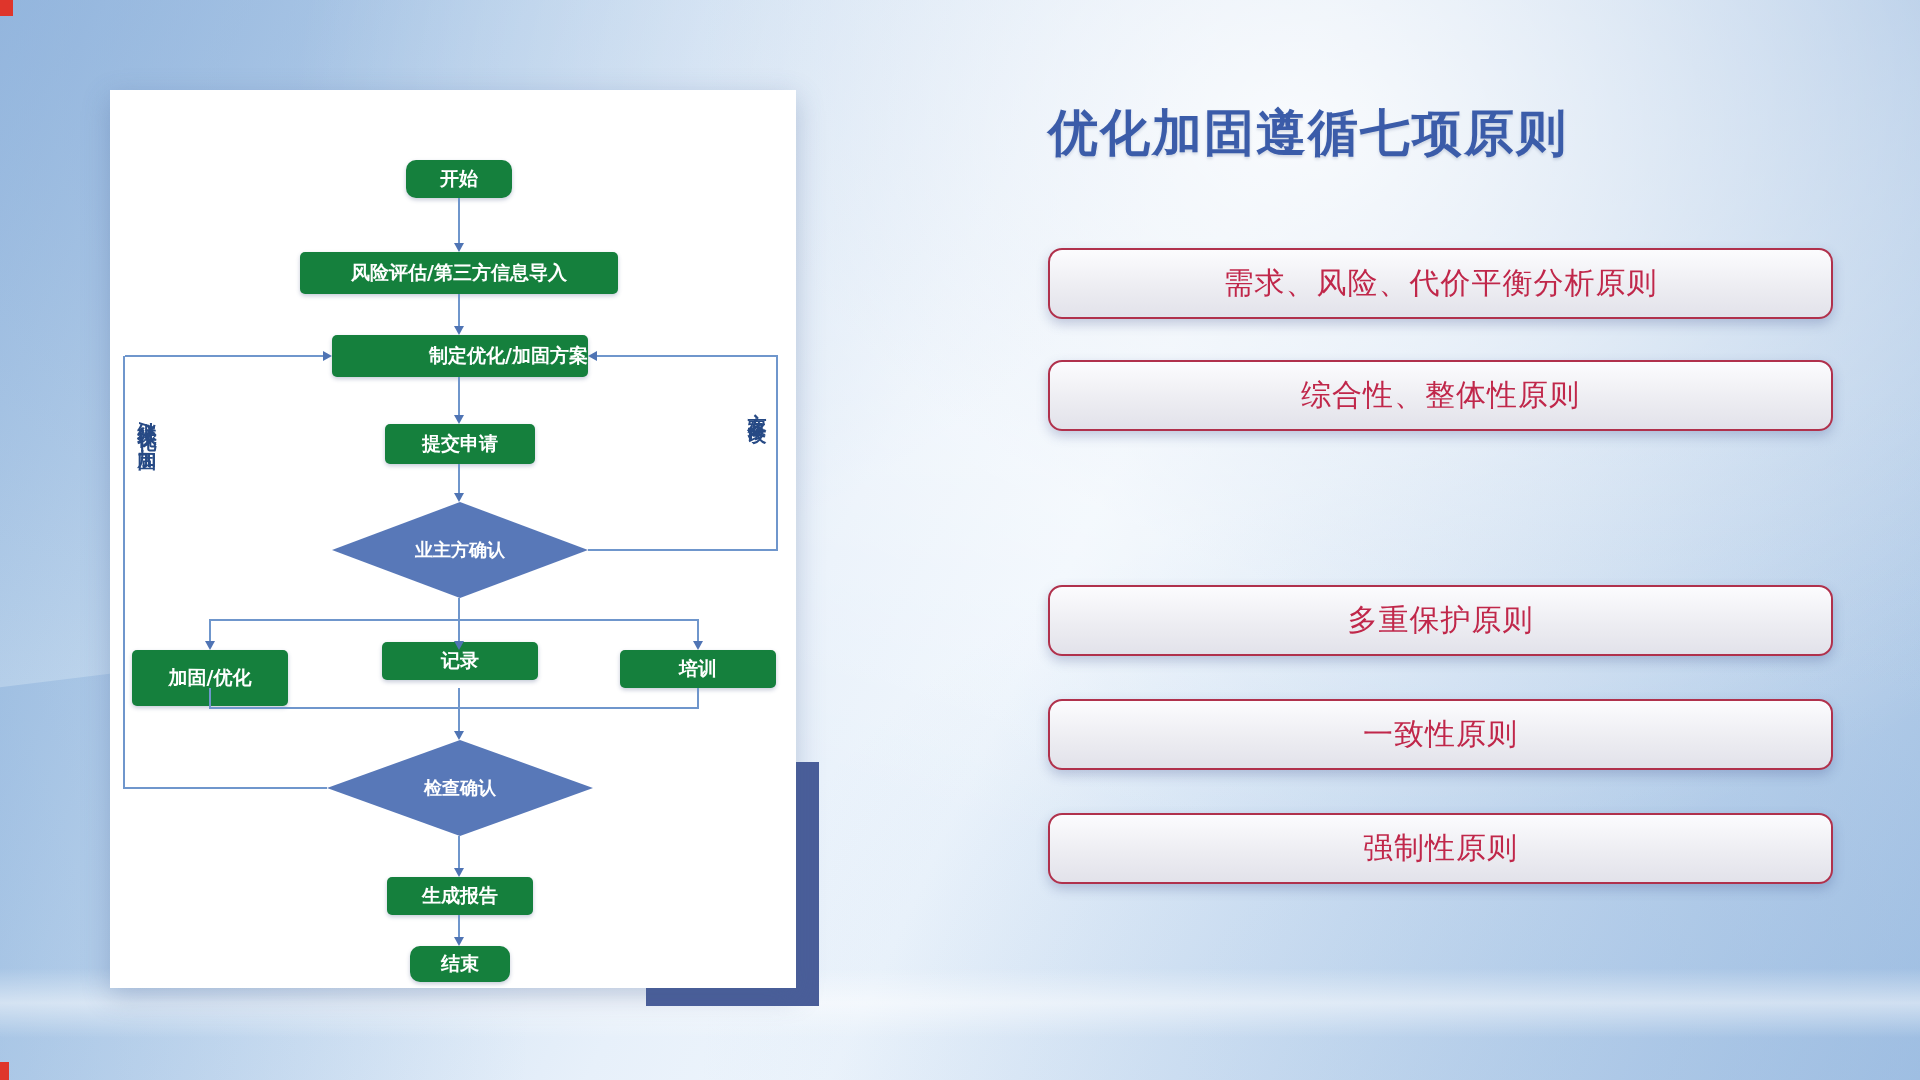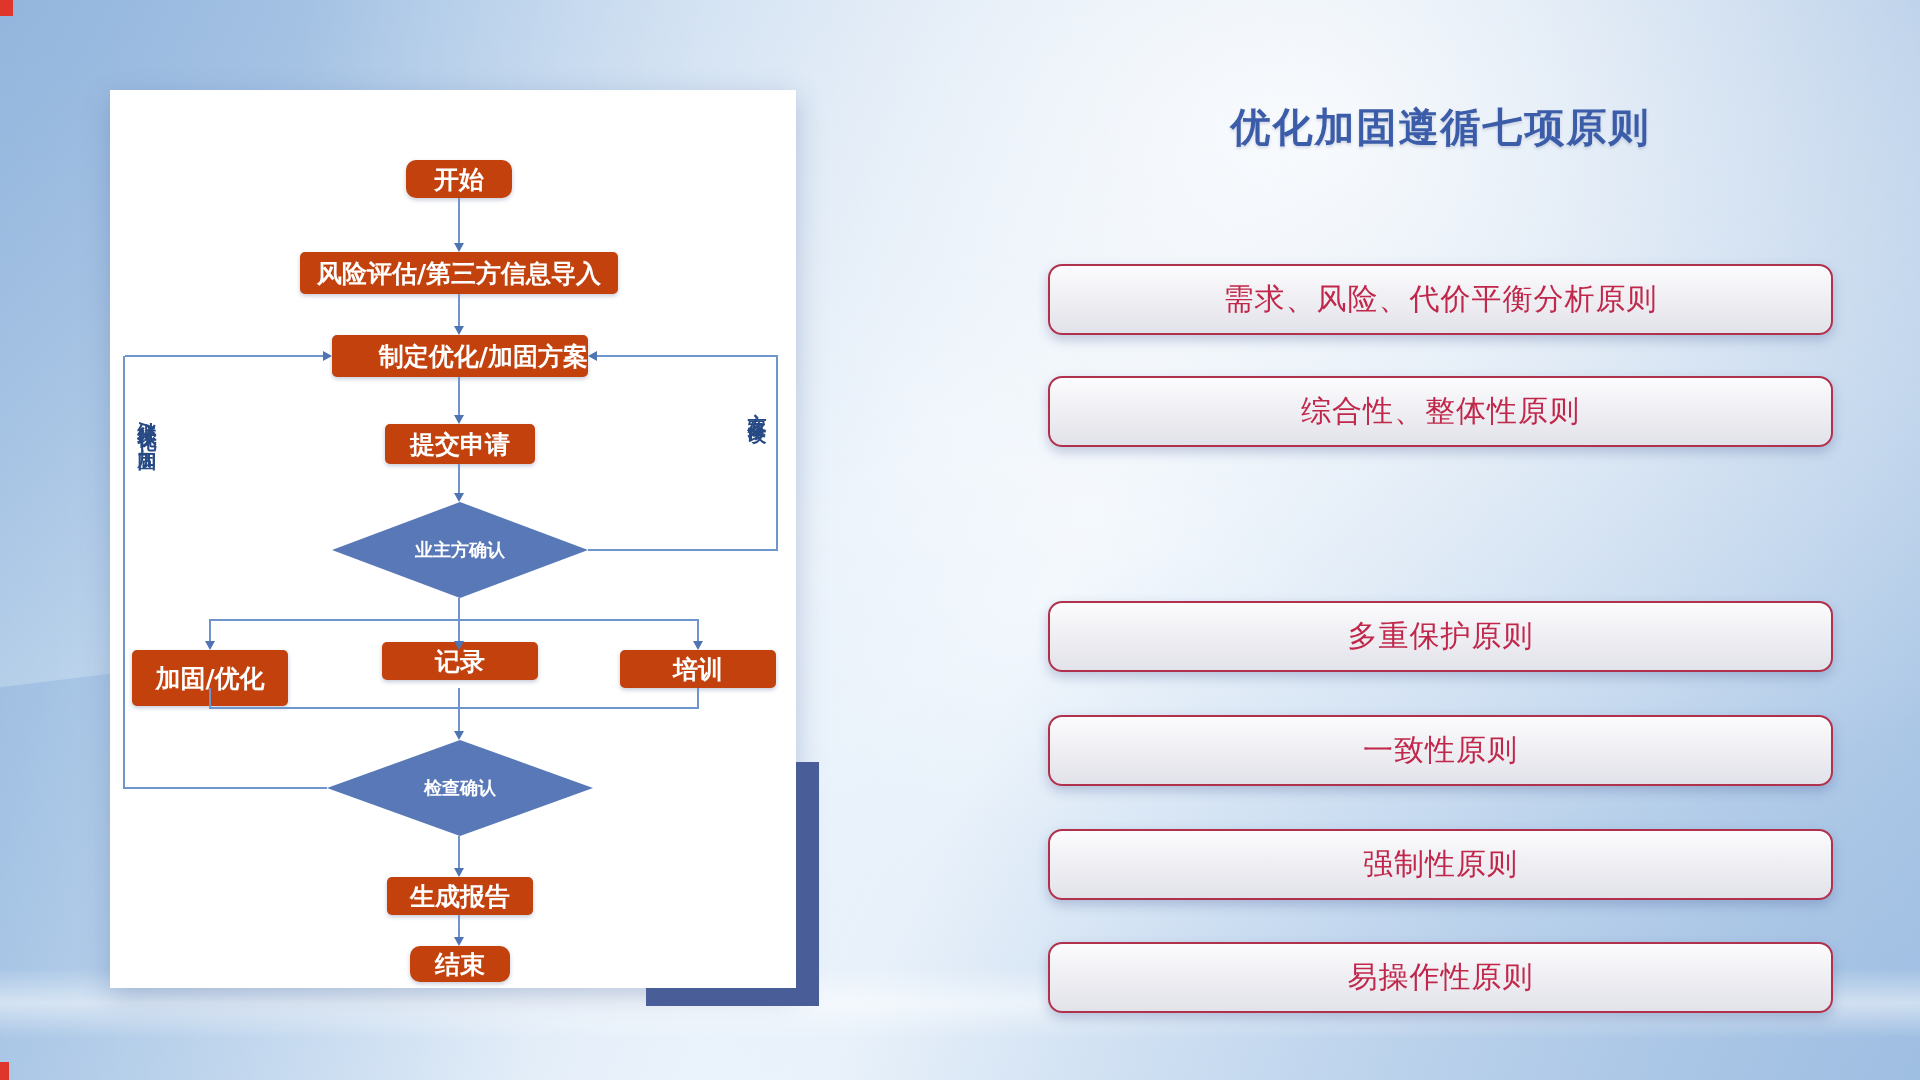--- a/index.html
+++ b/index.html
@@ -19,45 +19,45 @@
   .glare{ position:absolute; left:0; top:968px; width:100%; height:70px;
     background:linear-gradient(180deg, rgba(255,255,255,0) 0%, rgba(255,255,255,0.5) 50%, rgba(255,255,255,0) 100%); }
   .corner-mark{ position:absolute; background:#df352b; }
 
   
   .card-shadow{ position:absolute; left:646px; top:762px; width:173px; height:244px; background:#4a5e99; }
   .card{ position:absolute; left:110px; top:90px; width:686px; height:898px; background:#ffffff;
     box-shadow:0 8px 26px rgba(70,95,150,0.30); }
 
   .fnode{ position:absolute; display:flex; align-items:center; justify-content:center;
-    background:#c2410c; color:#ffffff; font-weight:600; font-size:25px;
+    background:#15803d; color:#ffffff; font-weight:600; font-size:19px;
     box-shadow:0 2px 4px rgba(50,70,120,0.28); }
   .fnode.term{ border-radius:10px; }
   .fnode.proc{ border-radius:5px; }
   .fdiamond{ position:absolute; display:flex; align-items:center; justify-content:center;
     background:#5878b8; color:#ffffff; font-weight:600; font-size:18px;
     clip-path:polygon(50% 0, 100% 50%, 50% 100%, 0 50%); }
   .ln{ position:absolute; background:#6f96cc; }
   .arr{ position:absolute; width:0; height:0; }
   .arr-down{ border-left:5px solid transparent; border-right:5px solid transparent; border-top:9px solid #4f74b4; }
   .arr-left{ border-top:5px solid transparent; border-bottom:5px solid transparent; border-right:9px solid #4f74b4; }
   .arr-right{ border-top:5px solid transparent; border-bottom:5px solid transparent; border-left:9px solid #4f74b4; }
   .vlabel{ position:absolute; writing-mode:vertical-rl; color:#274a85; font-weight:700;
     font-size:19px; letter-spacing:4px; line-height:24px; }
 
   
-  .panel-title{ position:absolute; left:1048px; top:100px; width:785px; text-align:center;
-    font-size:40px; font-weight:700; color:#3b5ca9; letter-spacing:2px;
+  .panel-title{ position:absolute; left:1048px; top:100px; width:785px; 
+    font-size:50px; font-weight:700; color:#3b5ca9; letter-spacing:2px;
     text-shadow:0 2px 3px rgba(40,60,110,0.18); }
   .principle{ position:absolute; left:1048px; width:785px; height:71px; border-radius:14px;
     border:2px solid #b0314c;
     background:linear-gradient(180deg, #fcfcfe 0%, #ededf2 55%, #e2e2ea 100%);
     box-shadow:0 5px 12px rgba(60,80,140,0.28);
     display:flex; align-items:center; justify-content:center;
-    color:#c0274a; font-size:30px; letter-spacing:1px;margin-top:16px; }
+    color:#c0274a; font-size:30px; letter-spacing:1px; }
 </style>
 </head>
 <body>
 
 <div class="slide">
 
   <div class="streak-bl"></div>
   <div class="glare"></div>
   <div class="corner-mark" style="left:0;top:0;width:13px;height:16px;"></div>
   <div class="corner-mark" style="left:0;top:1062px;width:9px;height:18px;"></div>
@@ -167,17 +167,14 @@
     </div>
   <div class="principle" style="top:585px;">
     <span>多重保护原则</span>
     </div>
   <div class="principle" style="top:699px;">
     <span>一致性原则</span>
     </div>
   <div class="principle" style="top:813px;">
     <span>强制性原则</span>
     </div>
-  <div class="principle" style="top:926px;">
-    <span>易操作性原则</span>
-    </div>
 
 </div>
 
 </body></html>

